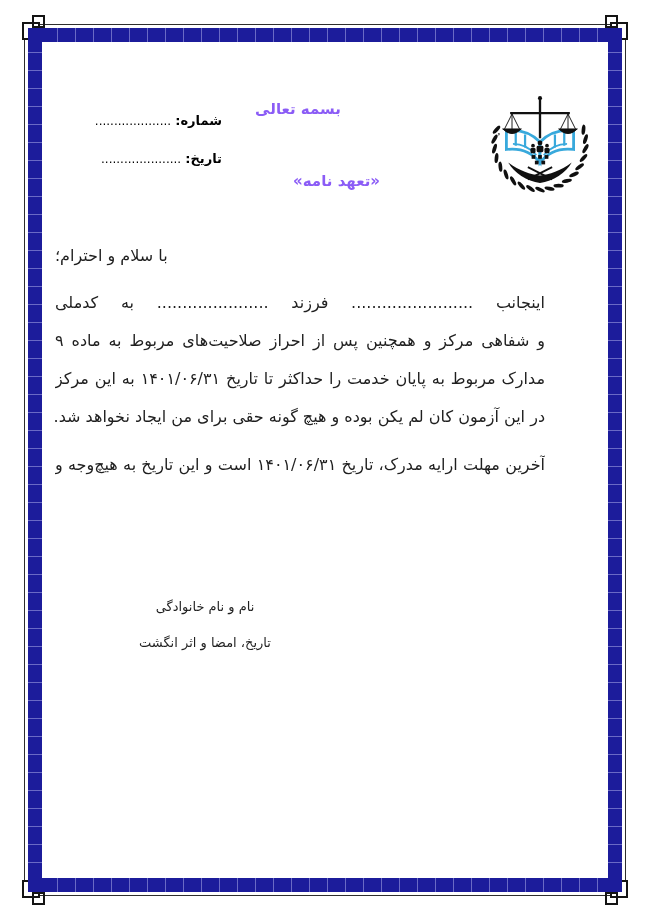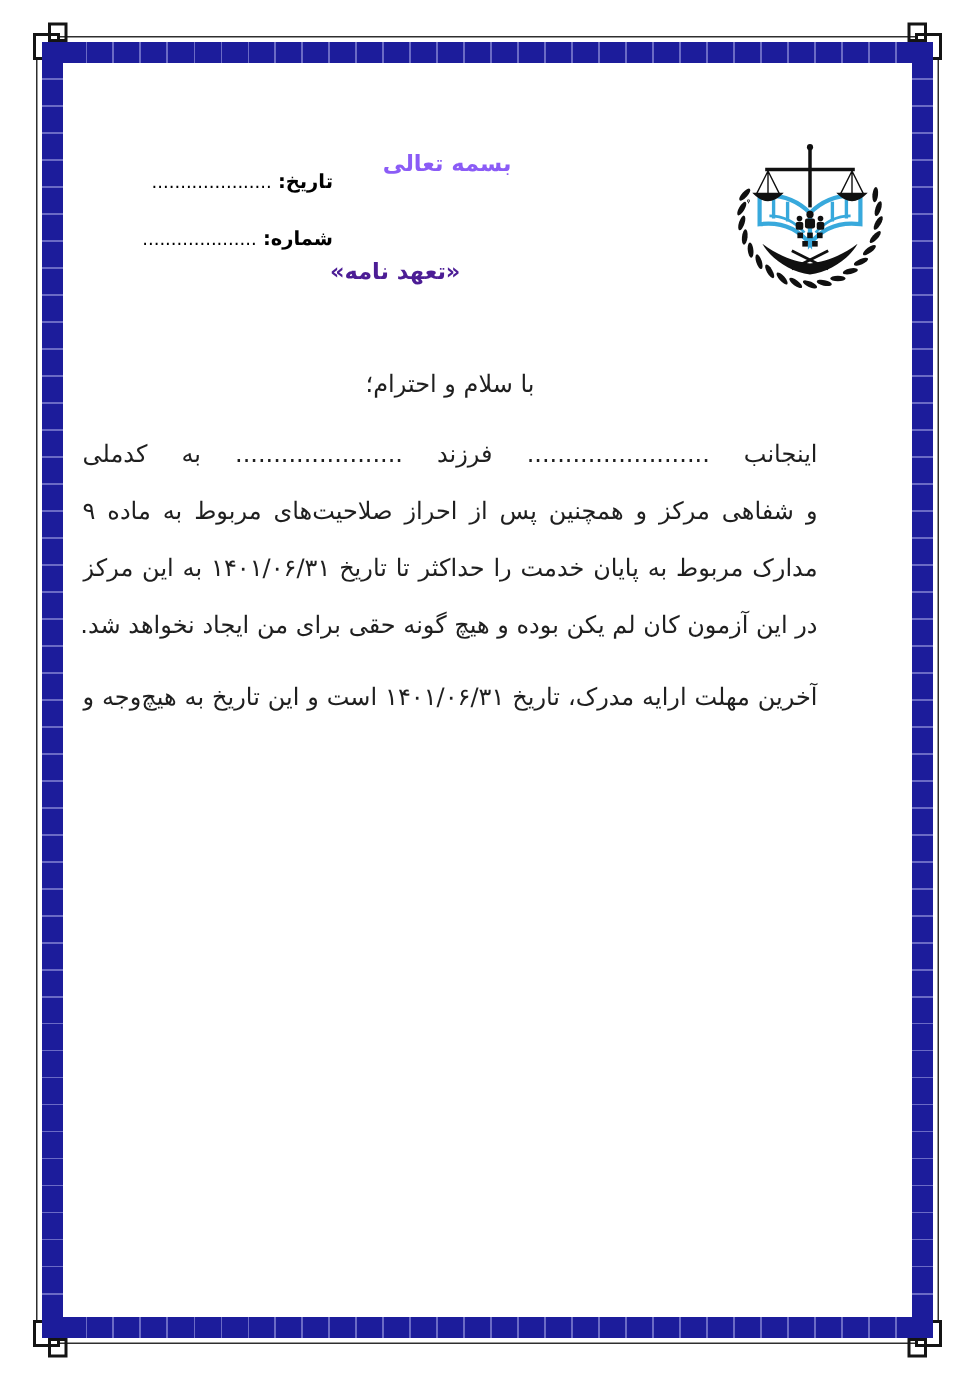--- a/index.html
+++ b/index.html
@@ -33,31 +33,31 @@
   .corner .sq1{position:absolute;left:22px;top:22px;width:14px;height:14px;border:2px solid #141414;background:#ffffff;}
   .corner .stub{position:absolute;left:28px;top:28px;width:13px;height:13px;background:#1c1c9b;}
   .corner .sq2{position:absolute;left:32px;top:15px;width:9px;height:9px;border:2px solid #141414;background:transparent;}
   
   .bismillah{
     position:absolute;left:218px;top:100px;width:160px;
     text-align:center;font-weight:bold;font-size:15px;color:#8b5cf6;
   }
   .doc-title{
     position:absolute;left:220px;top:172px;width:160px;
-    text-align:left;font-weight:bold;font-size:15px;color:#4c1d95;
+    text-align:right;font-weight:bold;font-size:15px;color:#8b5cf6;
   }
   .meta{position:absolute;left:80px;top:108px;width:142px;direction:rtl;}
   .meta-row{height:38px;line-height:26px;font-size:13px;white-space:nowrap;text-align:right;}
   .meta-row .lbl{font-weight:bold;color:#000;}
   .meta-row .dots{font-size:12px;letter-spacing:0.5px;color:#000;}
   .logo{position:absolute;left:484px;top:86px;width:112px;height:112px;}
   .line{height:38px;line-height:38px;overflow:hidden;}
   .jline{text-align:justify;text-align-last:justify;}
   .cline{text-align:right;white-space:nowrap;}
-  .rline{text-align:center;white-space:nowrap;}
+  .rline{text-align:left;white-space:nowrap;}
   .salutation{position:absolute;left:55px;top:237px;width:490px;}
   .par1{position:absolute;left:55px;top:284px;width:490px;}
   .par2{position:absolute;left:55px;top:446px;width:490px;}
   .signature{position:absolute;left:55px;top:589px;width:300px;text-align:center;font-size:13px;}
   .sig-line{height:36px;line-height:36px;white-space:nowrap;}
 </style>
 </head>
 <body>
 
 <div class="page">
@@ -86,26 +86,26 @@
   <div class="corner c-br">
     <div class="sq1"></div>
     <div class="stub"></div>
     <div class="sq2"></div>
   </div>
 
   <div class="bismillah">بسمه تعالی</div>
 
   <div class="meta">
     <div class="meta-row">
+      <span class="lbl">شماره:</span>
+      <span class="dots">....................</span>
+    </div>
+    <div class="meta-row">
       <span class="lbl">تاریخ:</span>
       <span class="dots">.....................</span>
-    </div>
-    <div class="meta-row">
-      <span class="lbl">شماره:</span>
-      <span class="dots">....................</span>
     </div>
   </div>
 
   <div class="logo">
     <svg viewBox="0 0 120 120" width="112" height="112" xmlns="http://www.w3.org/2000/svg">
       <defs>
         <g id="leaf">
             <ellipse rx="5.5" ry="2" transform="rotate(24)" fill="#101010"></ellipse>
           </g>
         <path id="arcTop" d="M 16,54 A 46,46 0 0 1 104,54" fill="none"></path>
@@ -183,14 +183,18 @@
     <div class="line jline">اینجانب ........................ فرزند ...................... به کدملی ........................... در صورت موفقیت در آزمون کتبی</div>
     <div class="line jline">و شفاهی مرکز و همچنین پس از احراز صلاحیت‌های مربوط به ماده ۹ آیین‌نامه اجرایی مرکز متعهد می‌شوم</div>
     <div class="line jline">مدارک مربوط به پایان خدمت را حداکثر تا تاریخ ۱۴۰۱/۰۶/۳۱ به این مرکز ارائه دهم. در غیر اینصورت قبولی‌ام</div>
     <div class="line cline">در این آزمون کان لم یکن بوده و هیچ گونه حقی برای من ایجاد نخواهد شد.</div>
   </div>
 
   <div class="par2">
     <div class="line jline">آخرین مهلت ارایه مدرک، تاریخ  ۱۴۰۱/۰۶/۳۱ است و این تاریخ به هیچ‌وجه و تحت هیچ شرایطی حتی علل</div>
   </div>
 
+  <div class="signature">
+    <div class="sig-line">نام و نام خانوادگی</div>
+    <div class="sig-line">تاریخ، امضا و اثر انگشت</div>
+  </div>
 
 </div>
 
 </body></html>

